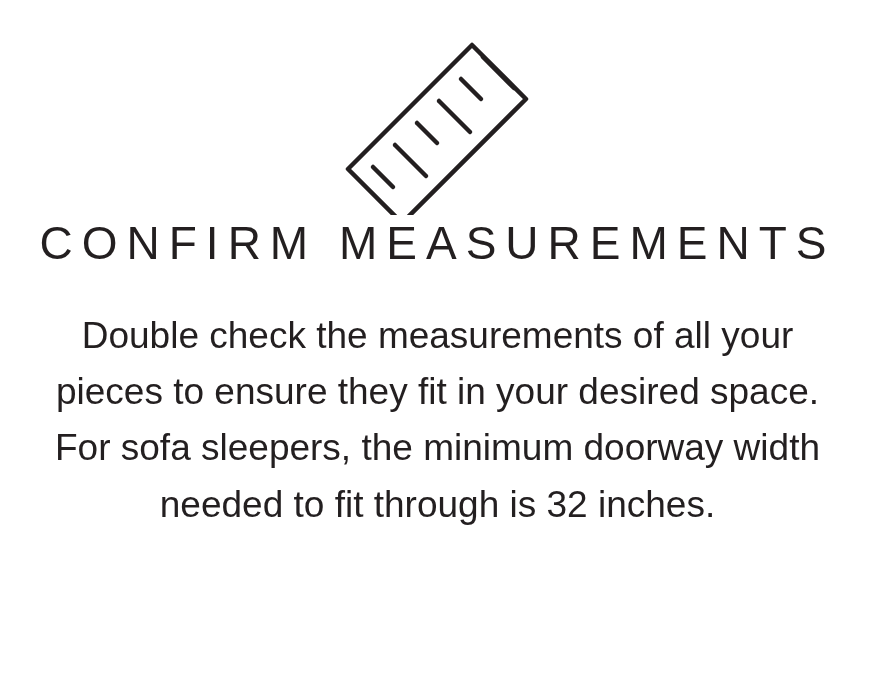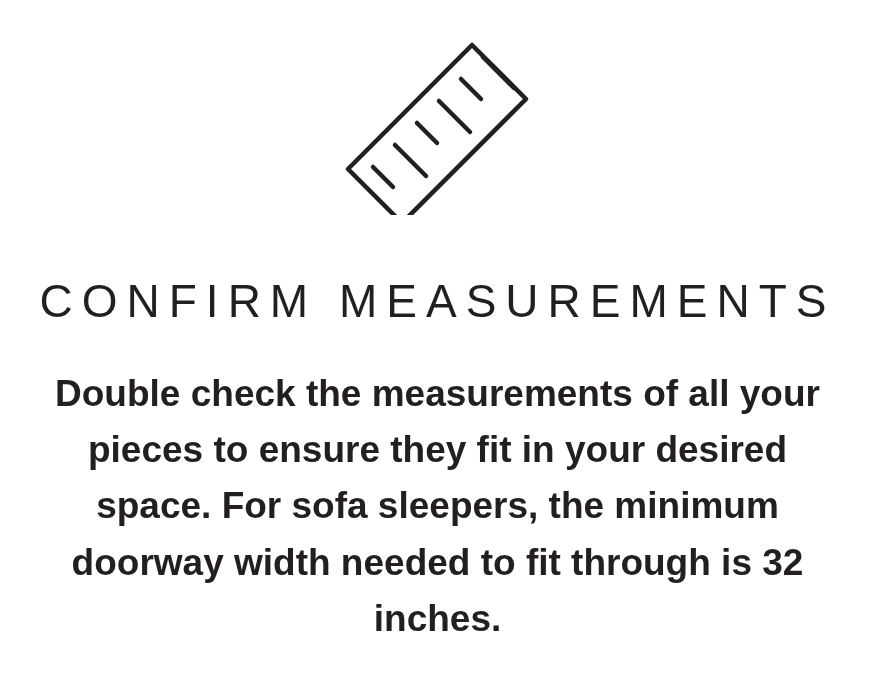--- a/index.html
+++ b/index.html
@@ -28,37 +28,36 @@
     height: 190px;
     display: flex;
     align-items: center;
     justify-content: center;
     margin-top: 4px;
   }
   .icon-wrap svg {
     display: block;
   }
   .headline {
-    margin-top: 58px;
     font-size: 46px;
     line-height: 1;
     font-weight: 400;
     letter-spacing: 9px;
     text-align: left;
     color: #231f20;
     white-space: nowrap;
   }
   .body-text {
     margin-top: 42px;
     width: 790px;
     font-size: 37px;
     line-height: 1.52;
     text-align: center;
     color: #231f20;
-    font-weight: 700;
+    font-weight: 400;
   }
 </style>
 </head>
 <body>
 
 <div class="card">
 
   <div class="icon-wrap">
     <svg width="200" height="180" viewBox="0 0 200 180" fill="none" xmlns="http://www.w3.org/2000/svg" stroke="#231f20" stroke-width="4.5" stroke-linecap="round" stroke-linejoin="round">
 

